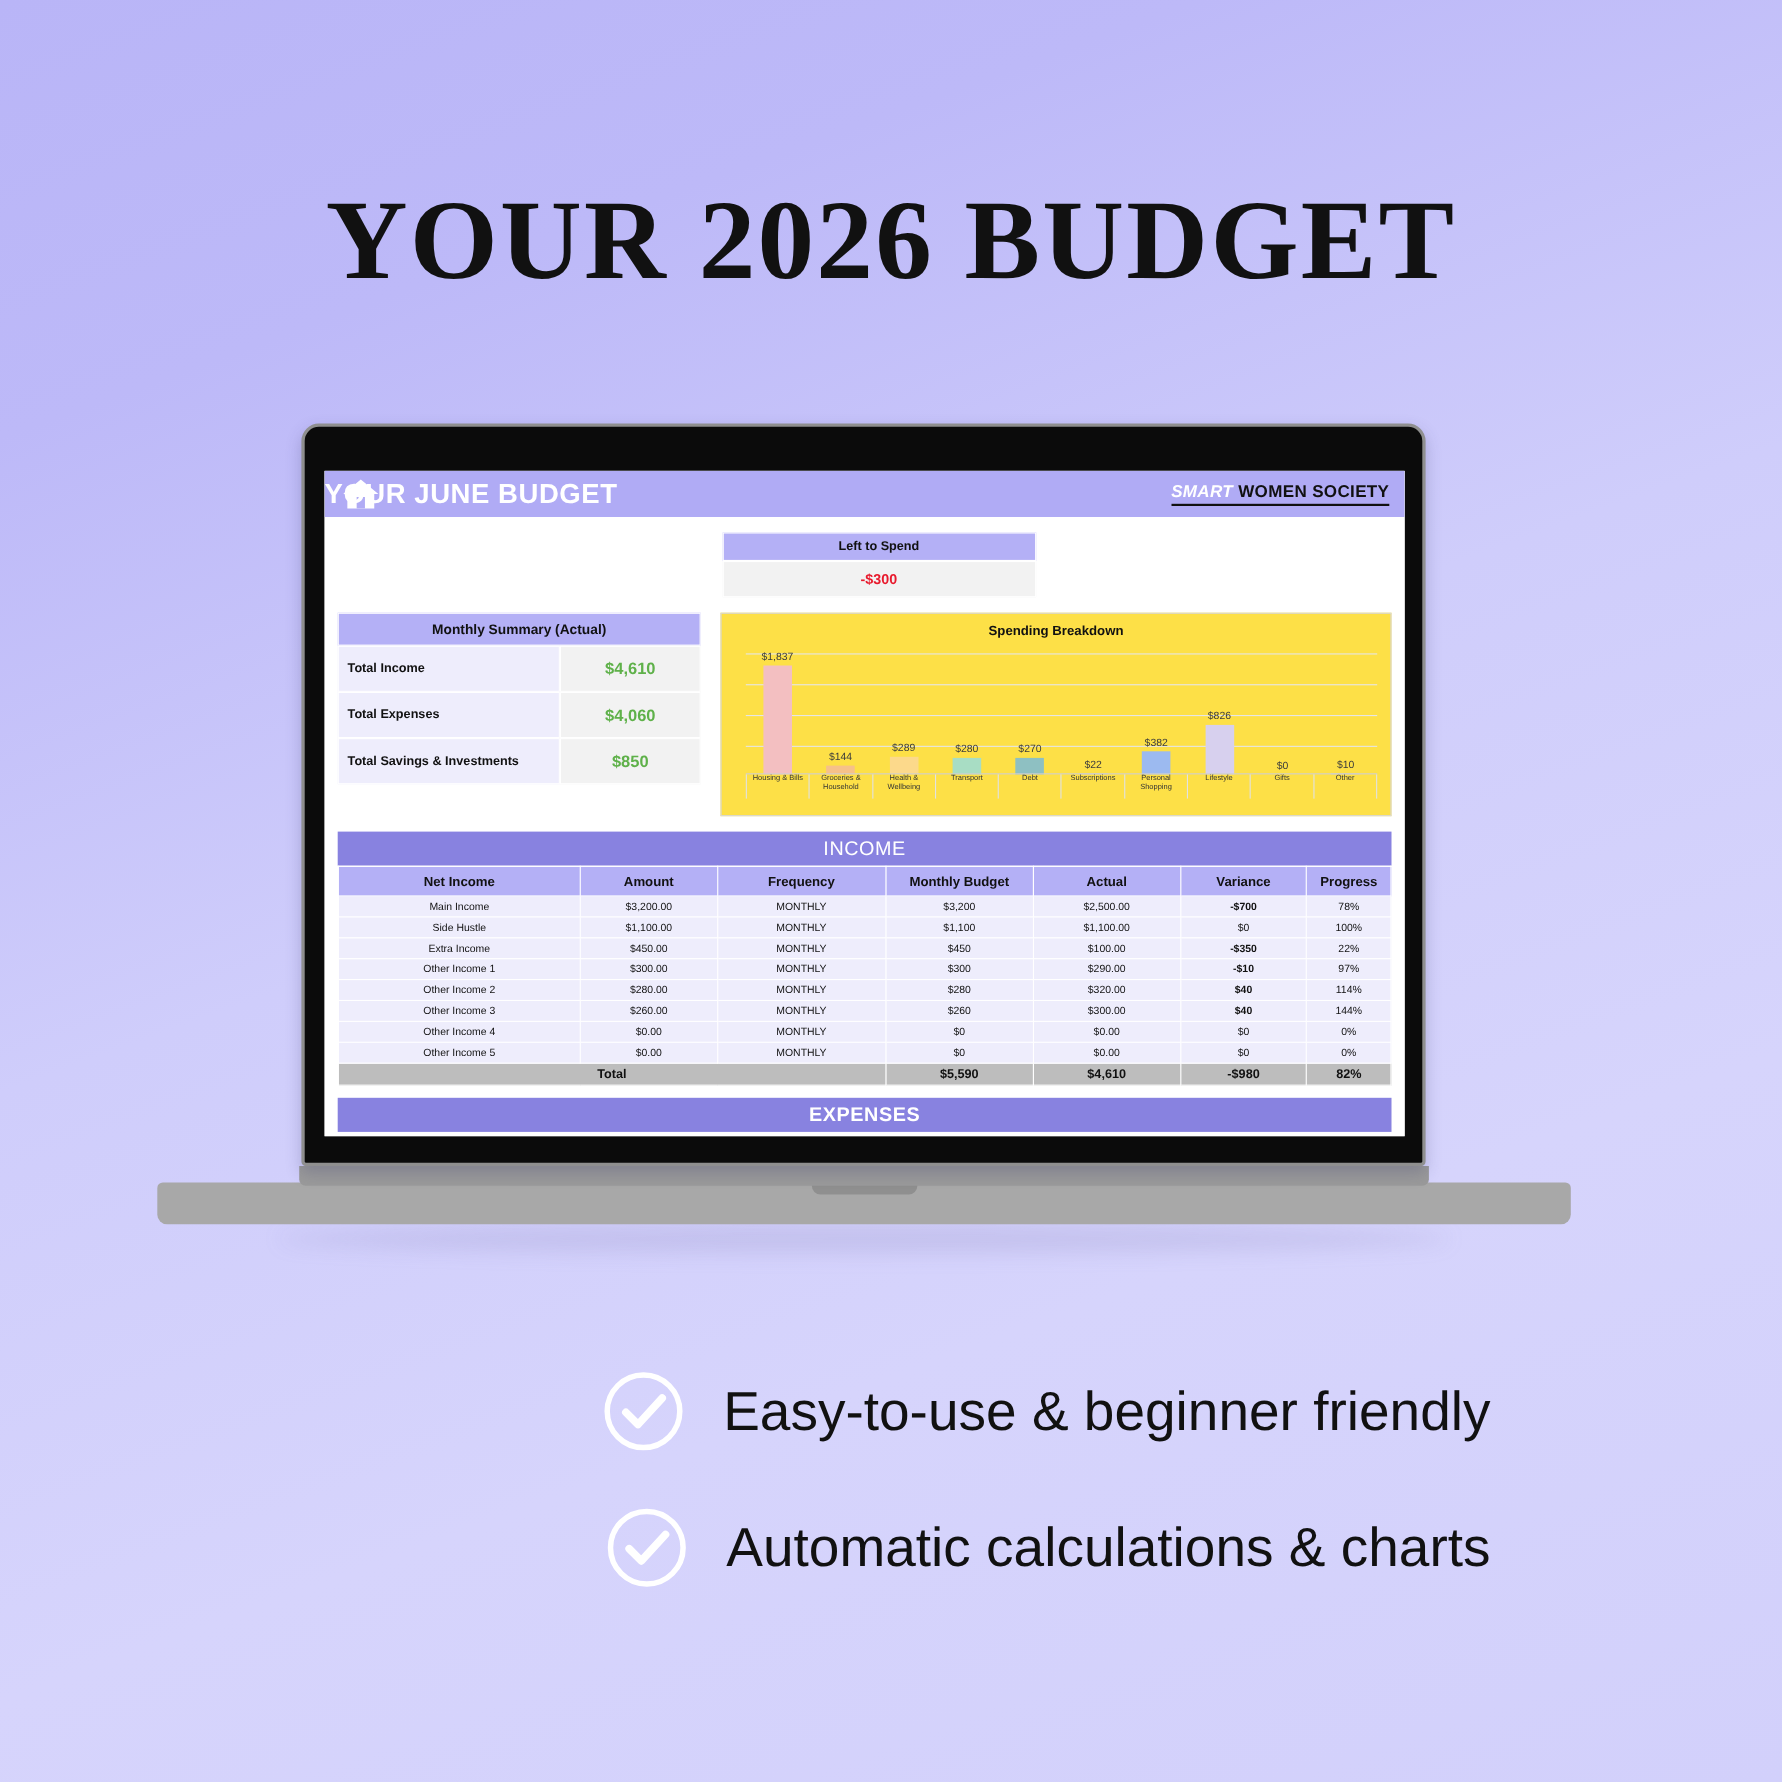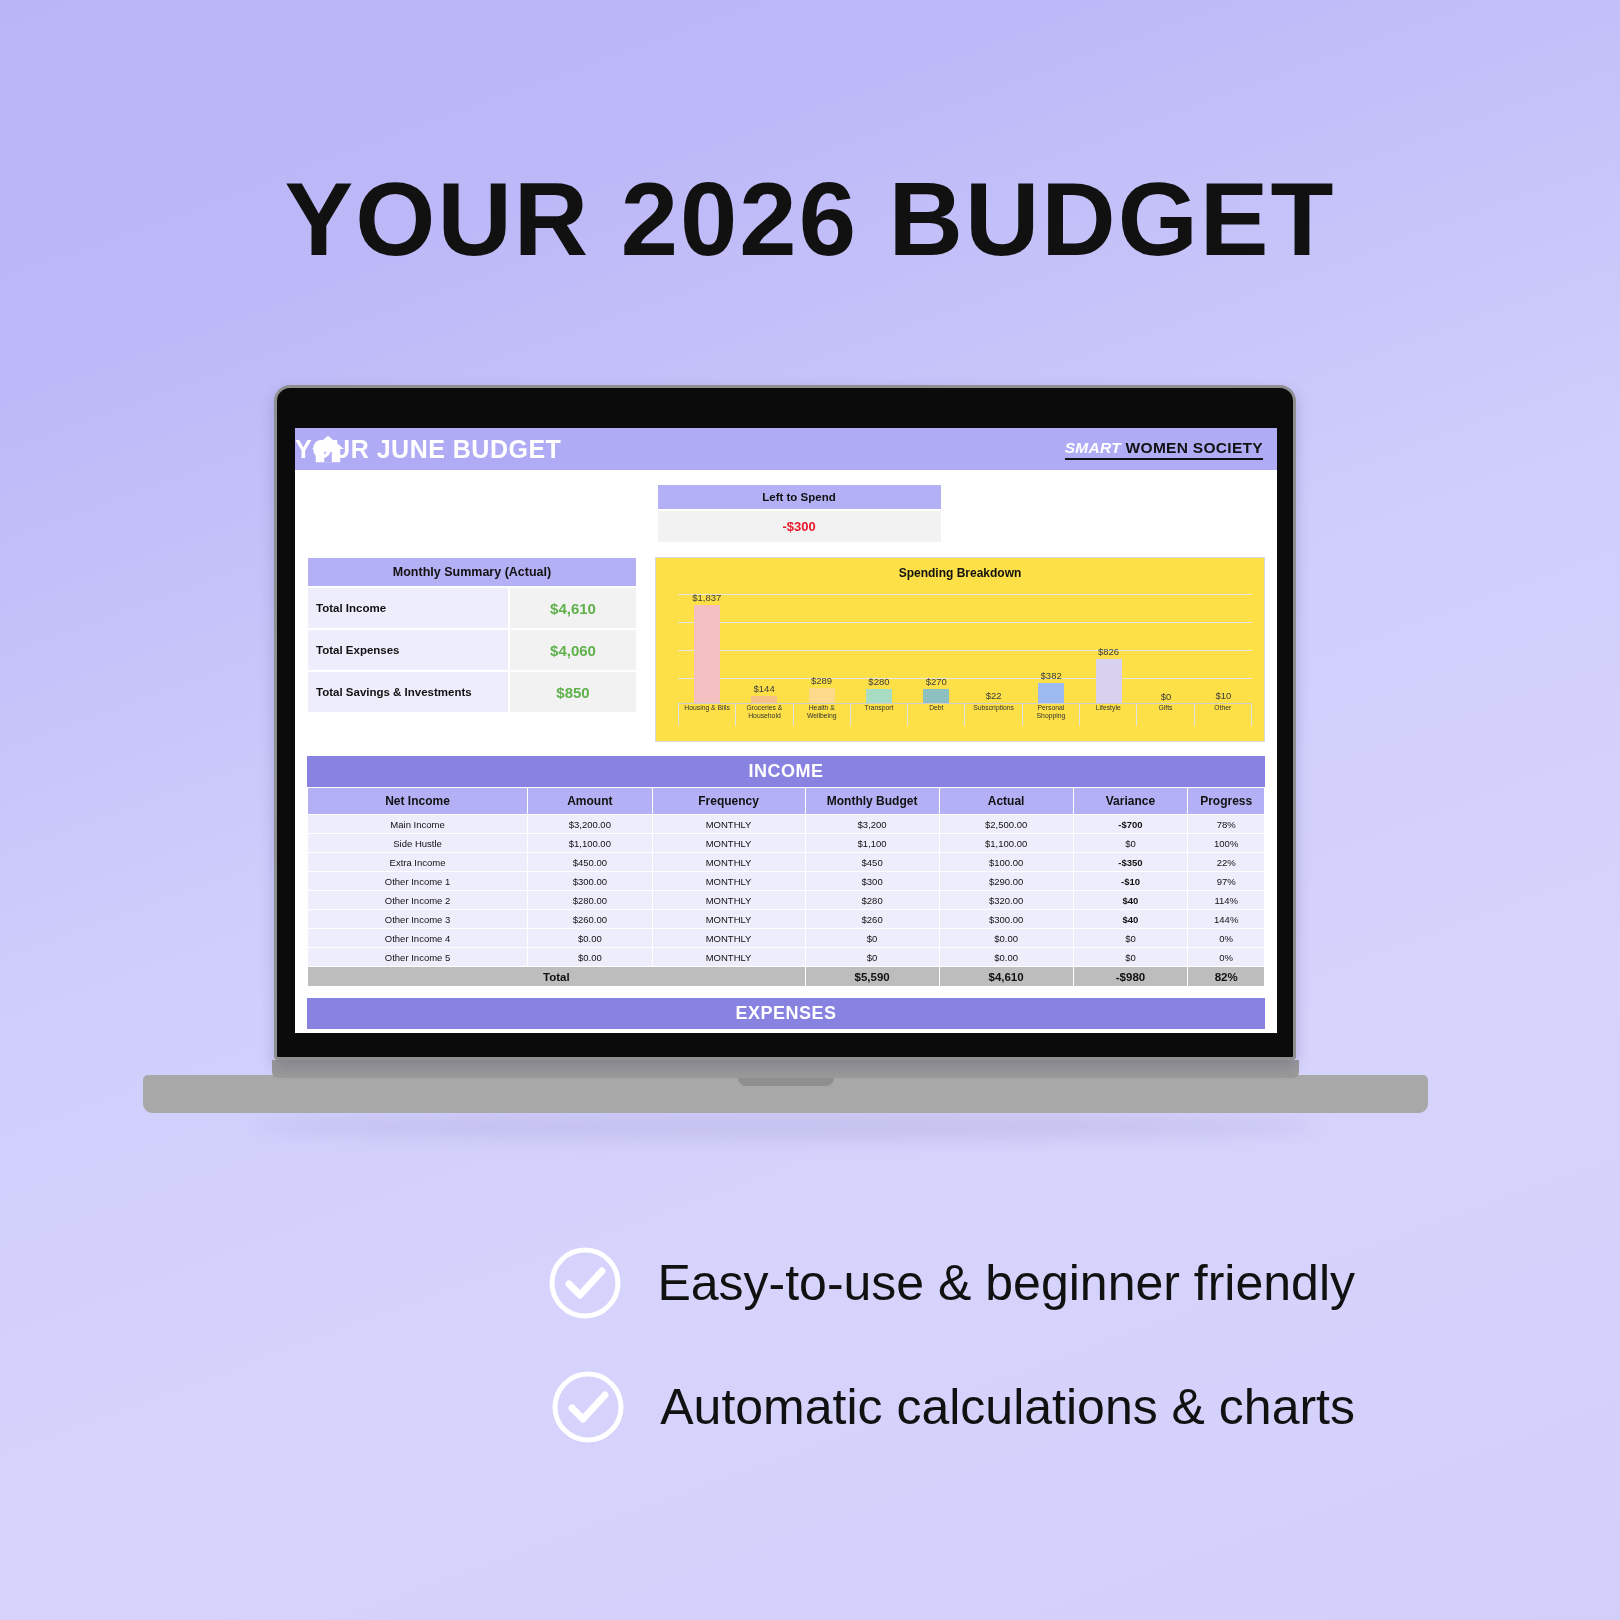--- a/index.html
+++ b/index.html
@@ -8,21 +8,21 @@
     font-family:"Liberation Sans", sans-serif;
     background:linear-gradient(160deg,#b9b5f7 0%,#bdb9f8 18%,#cfcdfb 45%,#d6d4fc 70%,#d2d0fb 100%);
     position:relative; overflow:hidden;
   }
 
   
   .headline{
     position:absolute; top:168px; left:0; width:100%;
     text-align:center; font-size:103px; font-weight:700;
     letter-spacing:2px; color:#111; line-height:1;
-    font-family:Liberation Sans, sans-serif;
+    font-family:Liberation Serif, serif;
   }
 
   
   .laptop{ position:absolute; left:143px; top:385px; width:1285px; height:760px; }
   .lid{
     position:absolute; left:131px; top:0; width:1022px; height:675px;
     background:#0b0b0b; border-radius:16px 16px 4px 4px;
     border:3px solid #8f8f8f;
     box-shadow:0 6px 14px rgba(60,60,110,.25);
   }
@@ -116,21 +116,21 @@
   .bar-lbl{ font-size:9.5px; color:#3c3c3c; margin-bottom:2px; white-space:nowrap; }
   .xaxis{ position:absolute; left:14px; right:4px; bottom:22px; height:1px; background:#cfcfcf; }
   .xlabels{ position:absolute; left:14px; right:4px; bottom:0; height:22px; display:flex; }
   .xlab{ flex:1 1 0; text-align:center; font-size:6.8px; color:#333; line-height:1.25;
          border-left:1px solid #e2e2e2; }
   .xlab:last-child{ border-right:1px solid #e2e2e2; }
 
   
   .section-band{
     margin:14px 12px 0 12px; background:#8882e0; color:#fff; text-align:center;
-    font-size:18px; font-weight:700; letter-spacing:.5px; padding:5px 0;
+    font-size:18px; font-weight:400; letter-spacing:.5px; padding:5px 0;
   }
   table.grid{ margin:0 12px; width:calc(100% - 24px); border-collapse:collapse; }
   table.grid th{
     background:#b4b0f6; border:1px solid #fff; color:#111;
     font-size:12px; font-weight:700; padding:6px 2px; text-align:center;
   }
   table.grid td{
     background:#eeedfc; border:1px solid #fff; color:#111;
     font-size:9.5px; padding:3.5px 4px; text-align:center;
   }

